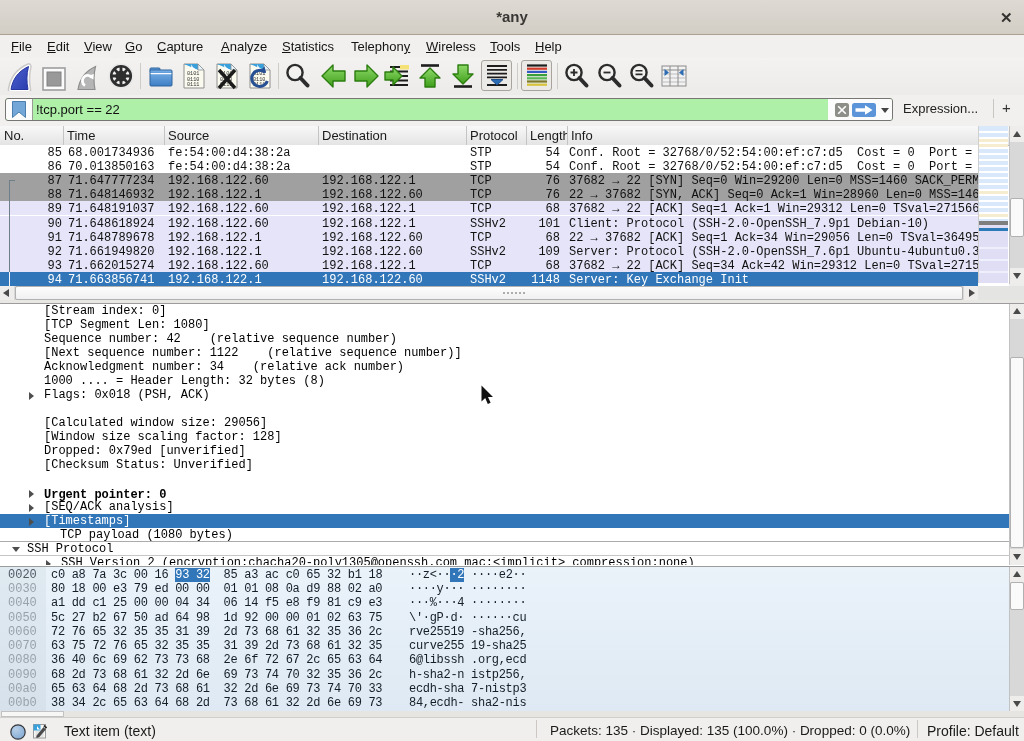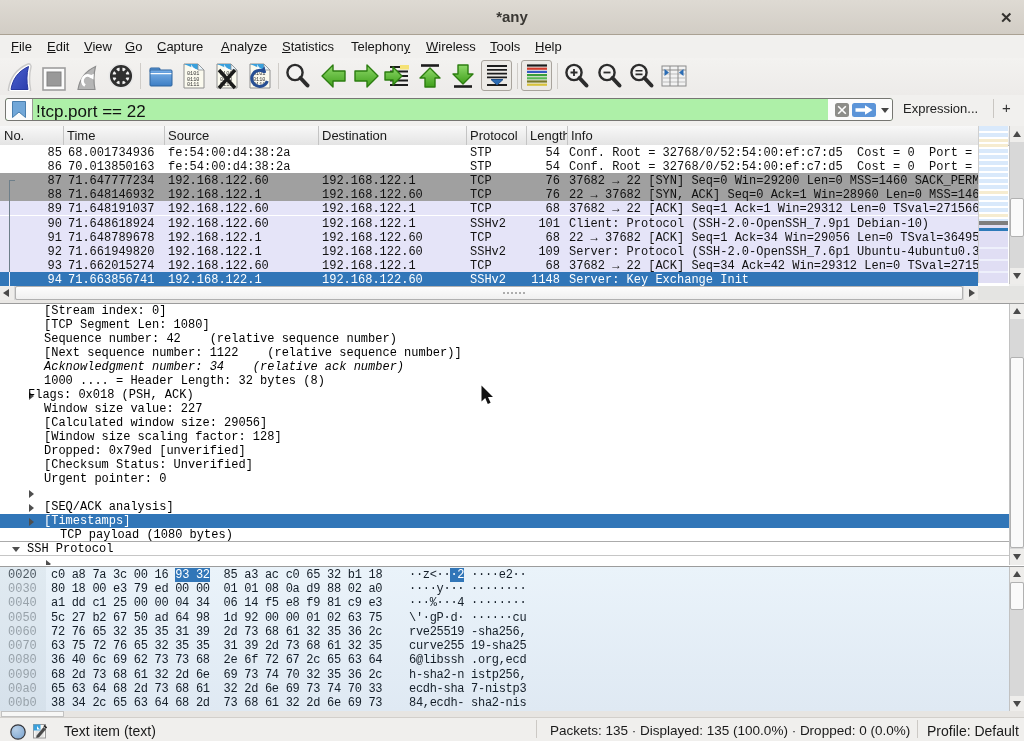--- a/index.html
+++ b/index.html
@@ -15,21 +15,21 @@
 .mi u{text-decoration:underline}
 
 #toolbar{left:0;top:58px;width:1024px;height:37px;background:linear-gradient(#f3f2f0,#edebe9);border-bottom:1px solid #d9d5d1}
 .tbi{position:absolute;top:3px}
 .tsep{position:absolute;top:5px;width:1px;height:26px;background:#cfccc8}
 .pressedbtn{position:absolute;top:2px;width:31px;height:31px;background:#eceae6;border:1px solid #a8a39c;border-radius:3px;box-sizing:border-box}
 
 #filterbar{left:0;top:95px;width:1024px;height:31px;background:#f1f0ee;border-bottom:1px solid #c6c3bf}
 #ffield{left:5px;top:3px;width:888px;height:23px;background:#aef0a8;border:1px solid #767672;border-radius:3px;box-sizing:border-box;overflow:hidden}
 #fbook{left:0;top:0;width:26px;height:21px;background:#fcfcfc;border-right:1px solid #9a9a96;border-radius:2px 0 0 2px}
-#ftext{left:30px;top:3px;font-size:17px;color:#111}
+#ftext{left:30px;top:3px;font-size:13px;color:#111}
 #fwhite{left:822px;top:0;width:66px;height:21px;background:#fcfcfc}
 #fclear{left:829px;top:4px;width:14px;height:14px;background:#8d8d89;border-radius:2.5px}
 #fapply{left:846px;top:4px;width:24px;height:14px;background:#5b94d8;border-radius:2.5px}
 #fdrop{left:875px;top:9px;width:0;height:0;border-left:4px solid transparent;border-right:4px solid transparent;border-top:5px solid #444}
 #fexpr{left:903px;top:6px;font-size:13px;color:#222}
 #fsep{left:993px;top:4px;width:1px;height:19px;background:#c9c6c2}
 #fplus{left:1002px;top:4px;font-size:15px;color:#333}
 
 #plheader{left:0;top:126px;width:1009px;height:19px;background:linear-gradient(#f8f8f8,#e4e4e4);border-bottom:1px solid #b4b4b4}
 .hcol{position:absolute;top:2px;font-size:13px;color:#1a1a1a;padding-left:4px}
@@ -379,35 +379,34 @@
 <div class="abs arr" style="left:969px;top:289px;border-top:4.5px solid transparent;border-bottom:4.5px solid transparent;border-left:6px solid #4a4a4a"></div>
 <div class="abs" style="left:978px;top:286px;width:46px;height:14px;background:#e4e4e2"></div>
 
 <div class="abs" style="left:0;top:300px;width:1024px;height:3px;background:#e9e7e4"></div>
 
 <div class="abs" id="details">
     <div class="drow mono" style="top:0px;"><span class="dtxt" style="left:44px">[Stream index: 0]</span></div>
 <div class="drow mono" style="top:14px;"><span class="dtxt" style="left:44px">[TCP Segment Len: 1080]</span></div>
 <div class="drow mono" style="top:28px;"><span class="dtxt" style="left:44px">Sequence number: 42    (relative sequence number)</span></div>
 <div class="drow mono" style="top:42px;"><span class="dtxt" style="left:44px">[Next sequence number: 1122    (relative sequence number)]</span></div>
-<div class="drow mono" style="top:56px;font-style:italic;"><span class="dtxt" style="left:44px">Acknowledgment number: 34    (relative ack number)</span></div>
+<div class="drow mono" style="top:56px;"><span class="dtxt" style="left:44px">Acknowledgment number: 34    (relative ack number)</span></div>
 <div class="drow mono" style="top:70px;"><span class="dtxt" style="left:44px">1000 .... = Header Length: 32 bytes (8)</span></div>
-<div class="drow mono" style="top:84px;"><span class="exp expr" style="left:29px"></span><span class="dtxt" style="left:28px">Flags: 0x018 (PSH, ACK)</span></div>
-<div class="drow mono" style="top:98px;"><span class="dtxt" style="left:44px">Window size value: 227</span></div>
+<div class="drow mono" style="top:84px;"><span class="exp expr" style="left:29px"></span><span class="dtxt" style="left:44px">Flags: 0x018 (PSH, ACK)</span></div>
 <div class="drow mono" style="top:112px;"><span class="dtxt" style="left:44px">[Calculated window size: 29056]</span></div>
 <div class="drow mono" style="top:126px;"><span class="dtxt" style="left:44px">[Window size scaling factor: 128]</span></div>
 <div class="drow mono" style="top:140px;"><span class="dtxt" style="left:44px">Dropped: 0x79ed [unverified]</span></div>
 <div class="drow mono" style="top:154px;"><span class="dtxt" style="left:44px">[Checksum Status: Unverified]</span></div>
-<div class="drow mono" style="top:168px;"><span class="dtxt" style="left:44px">Urgent pointer: 0</span></div>
+<div class="drow mono" style="top:184px;font-weight:bold;"><span class="dtxt" style="left:44px">Urgent pointer: 0</span></div>
 <div class="drow mono" style="top:182px;"><span class="exp expr" style="left:29px"></span></div>
 <div class="drow mono" style="top:210px;background:#3176b8;color:#fff;"><span class="exp expr" style="left:29px"></span><span class="dtxt" style="left:44px">[Timestamps]</span></div>
 <div class="drow mono" style="top:196px;"><span class="exp expr" style="left:29px"></span><span class="dtxt" style="left:44px">[SEQ/ACK analysis]</span></div>
 <div class="drow mono" style="top:224px;"><span class="dtxt" style="left:60px">TCP payload (1080 bytes)</span></div>
 <div class="drow mono" style="top:238px;"><span class="exp expd" style="left:12px"></span><span class="dtxt" style="left:27px">SSH Protocol</span></div>
-<div class="drow mono" style="top:252px;"><span class="exp expr" style="left:46px"></span></div>
+<div class="drow mono" style="top:252px;"><span class="exp expr" style="left:46px"></span><span class="dtxt" style="left:61px">SSH Version 2 (encryption:chacha20-poly1305@openssh.com mac:&lt;implicit&gt; compression:none)</span></div>
 <div class="abs" style="left:0;top:237px;width:1009px;height:1px;background:#ababab"></div>
 <div class="abs" style="left:0;top:251px;width:1009px;height:1px;background:#c6c6c6"></div>
   </div>
 
 <div class="abs sb-tr" style="left:1009px;top:304px;width:15px;height:261px;border-left:1px solid #c2c2c2;box-sizing:border-box"></div>
 <div class="abs sb-btn" style="left:1010px;top:304px;width:14px;height:15px"></div>
 <div class="abs arr" style="left:1013px;top:308px;border-left:4.5px solid transparent;border-right:4.5px solid transparent;border-bottom:6px solid #4a4a4a"></div>
 <div class="abs sb-th" style="left:1010px;top:357px;width:14px;height:191px"></div>
 <div class="abs sb-btn" style="left:1010px;top:549px;width:14px;height:16px"></div>
 <div class="abs arr" style="left:1013px;top:554px;border-left:4.5px solid transparent;border-right:4.5px solid transparent;border-top:6px solid #4a4a4a"></div>

